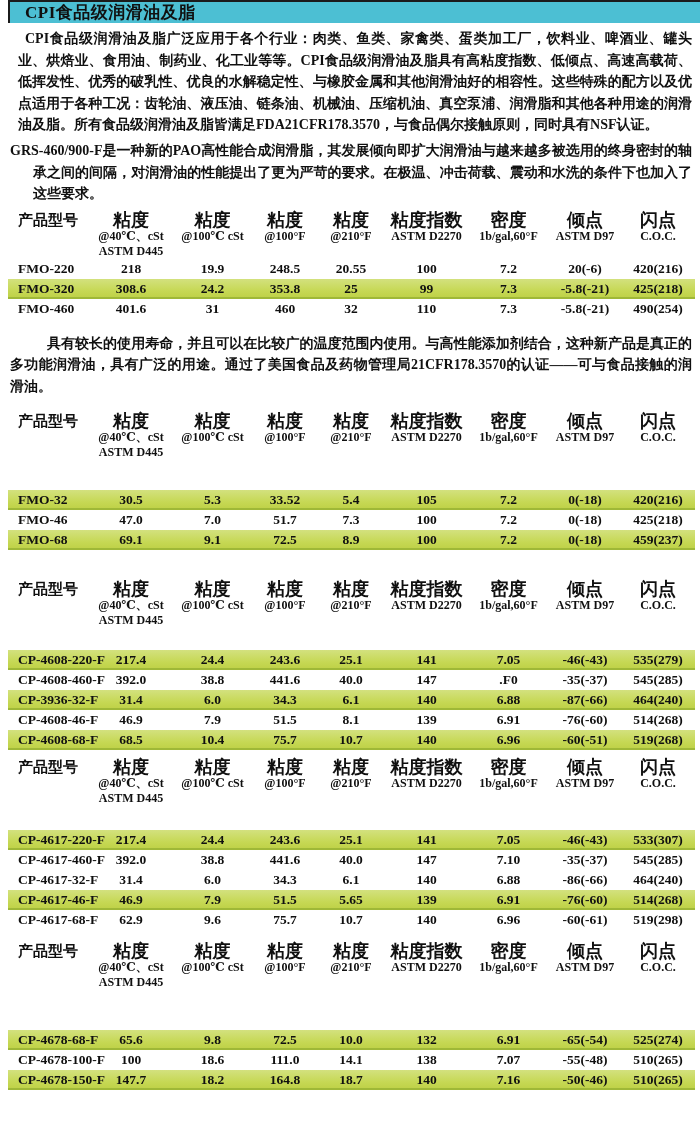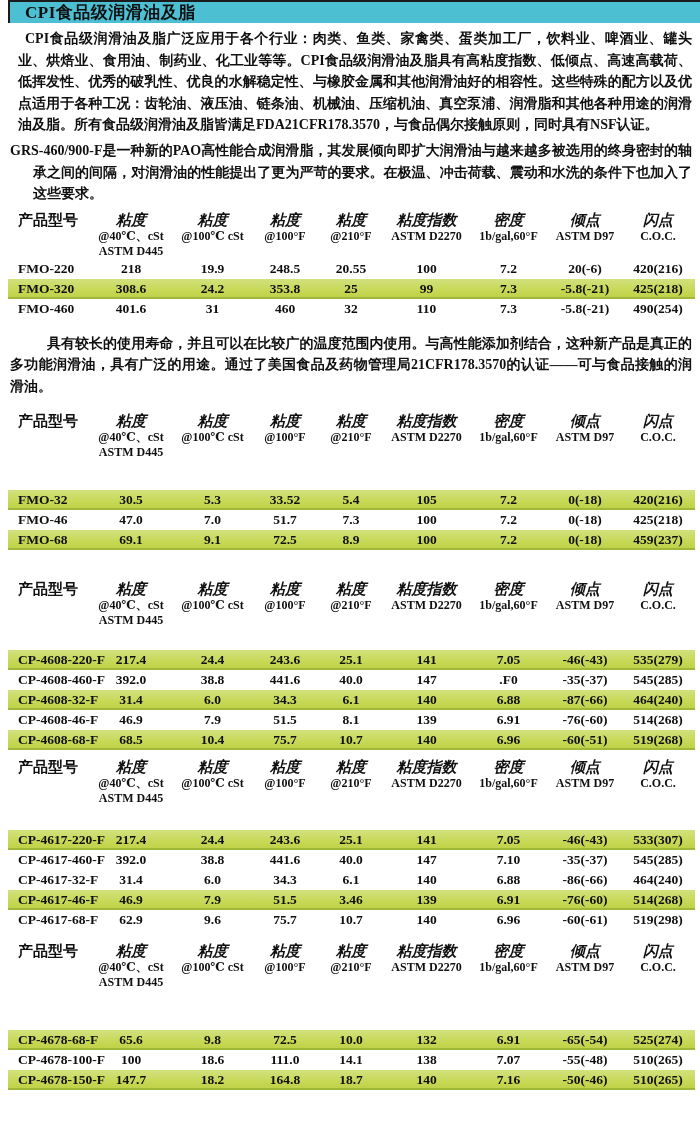--- a/index.html
+++ b/index.html
@@ -24,21 +24,21 @@
   .t0 { margin-top:6px; }
   .t1 { margin-top:14px; }
   .t2 { margin-top:30px; }
   .t3 { margin-top:8px; }
   .t4 { margin-top:12px; }
   .thead, .trow {
     display:grid;
     grid-template-columns:82px 82px 81px 64px 68px 83px 81px 72px 74px;
   }
   .th { text-align:center; }
-  .th .l1 { font-size:15px; line-height:18px;font-style:italic; }
+  .th .l1 { font-size:18px; line-height:18px; }
   .th .l2 { font-size:12px; line-height:15px; }
   .th.c0 { text-align:left; padding-left:10px; font-size:15px; }
   .t0 .tbody { }
   .t1 .tbody { margin-top:30px; }
   .t2 .tbody { margin-top:22px; }
   .t3 .tbody { margin-top:24px; }
   .t4 .tbody { margin-top:40px; }
   .trow { height:20px; align-items:center; font-size:13.5px; }
   .trow .c { text-align:center; white-space:nowrap; }
   .trow .c0 { text-align:left; padding-left:10px; }
@@ -255,21 +255,21 @@
           <div class="c">392.0</div>
           <div class="c">38.8</div>
           <div class="c">441.6</div>
           <div class="c">40.0</div>
           <div class="c">147</div>
           <div class="c">.F0</div>
           <div class="c">-35(-37)</div>
           <div class="c">545(285)</div>
         </div>
         <div class="trow hl">
-          <div class="c c0">CP-4608-32-F</div>
+          <div class="c c0">CP-3936-32-F</div>
           <div class="c">31.4</div>
           <div class="c">6.0</div>
           <div class="c">34.3</div>
           <div class="c">6.1</div>
           <div class="c">140</div>
           <div class="c">6.88</div>
           <div class="c">-87(-66)</div>
           <div class="c">464(240)</div>
         </div>
         <div class="trow">
@@ -365,21 +365,21 @@
           <div class="c">140</div>
           <div class="c">6.88</div>
           <div class="c">-86(-66)</div>
           <div class="c">464(240)</div>
         </div>
         <div class="trow hl">
           <div class="c c0">CP-4617-46-F</div>
           <div class="c">46.9</div>
           <div class="c">7.9</div>
           <div class="c">51.5</div>
-          <div class="c">3.46</div>
+          <div class="c">5.65</div>
           <div class="c">139</div>
           <div class="c">6.91</div>
           <div class="c">-76(-60)</div>
           <div class="c">514(268)</div>
         </div>
         <div class="trow">
           <div class="c c0">CP-4617-68-F</div>
           <div class="c">62.9</div>
           <div class="c">9.6</div>
           <div class="c">75.7</div>

